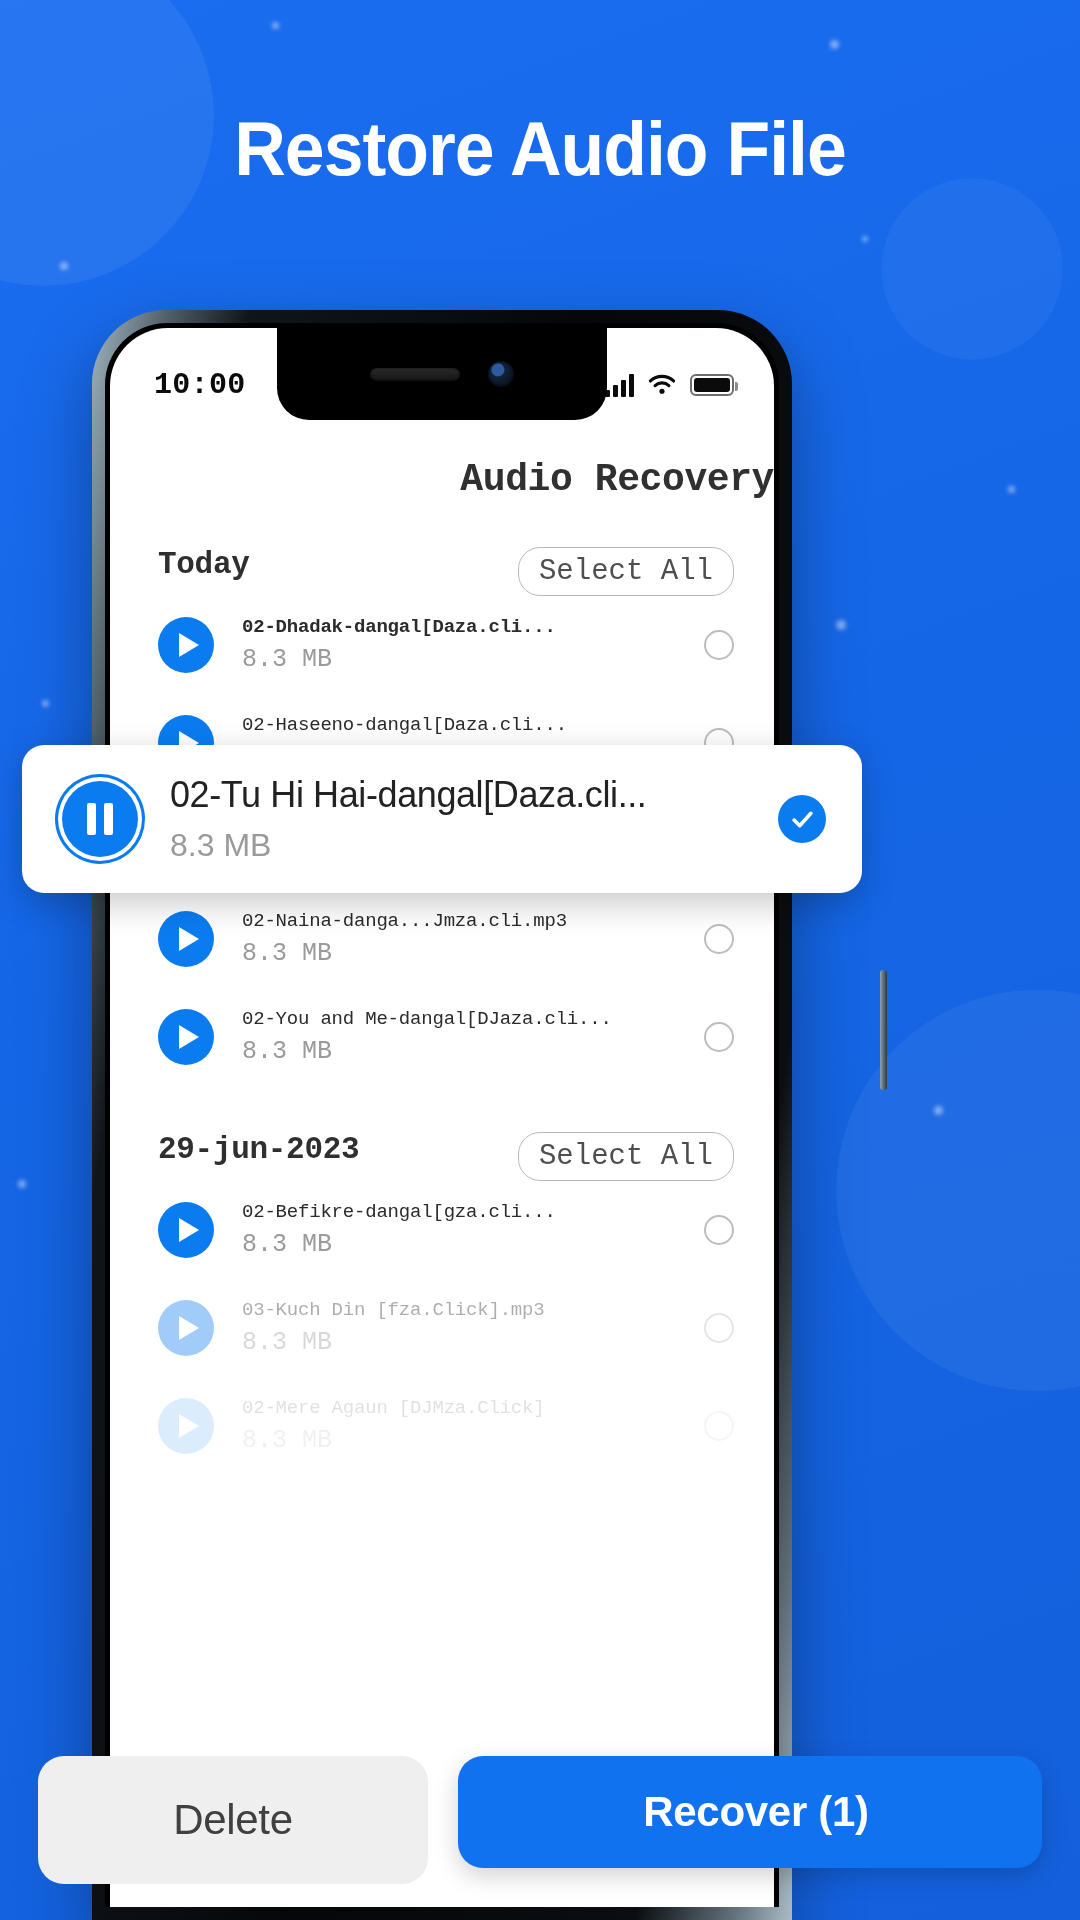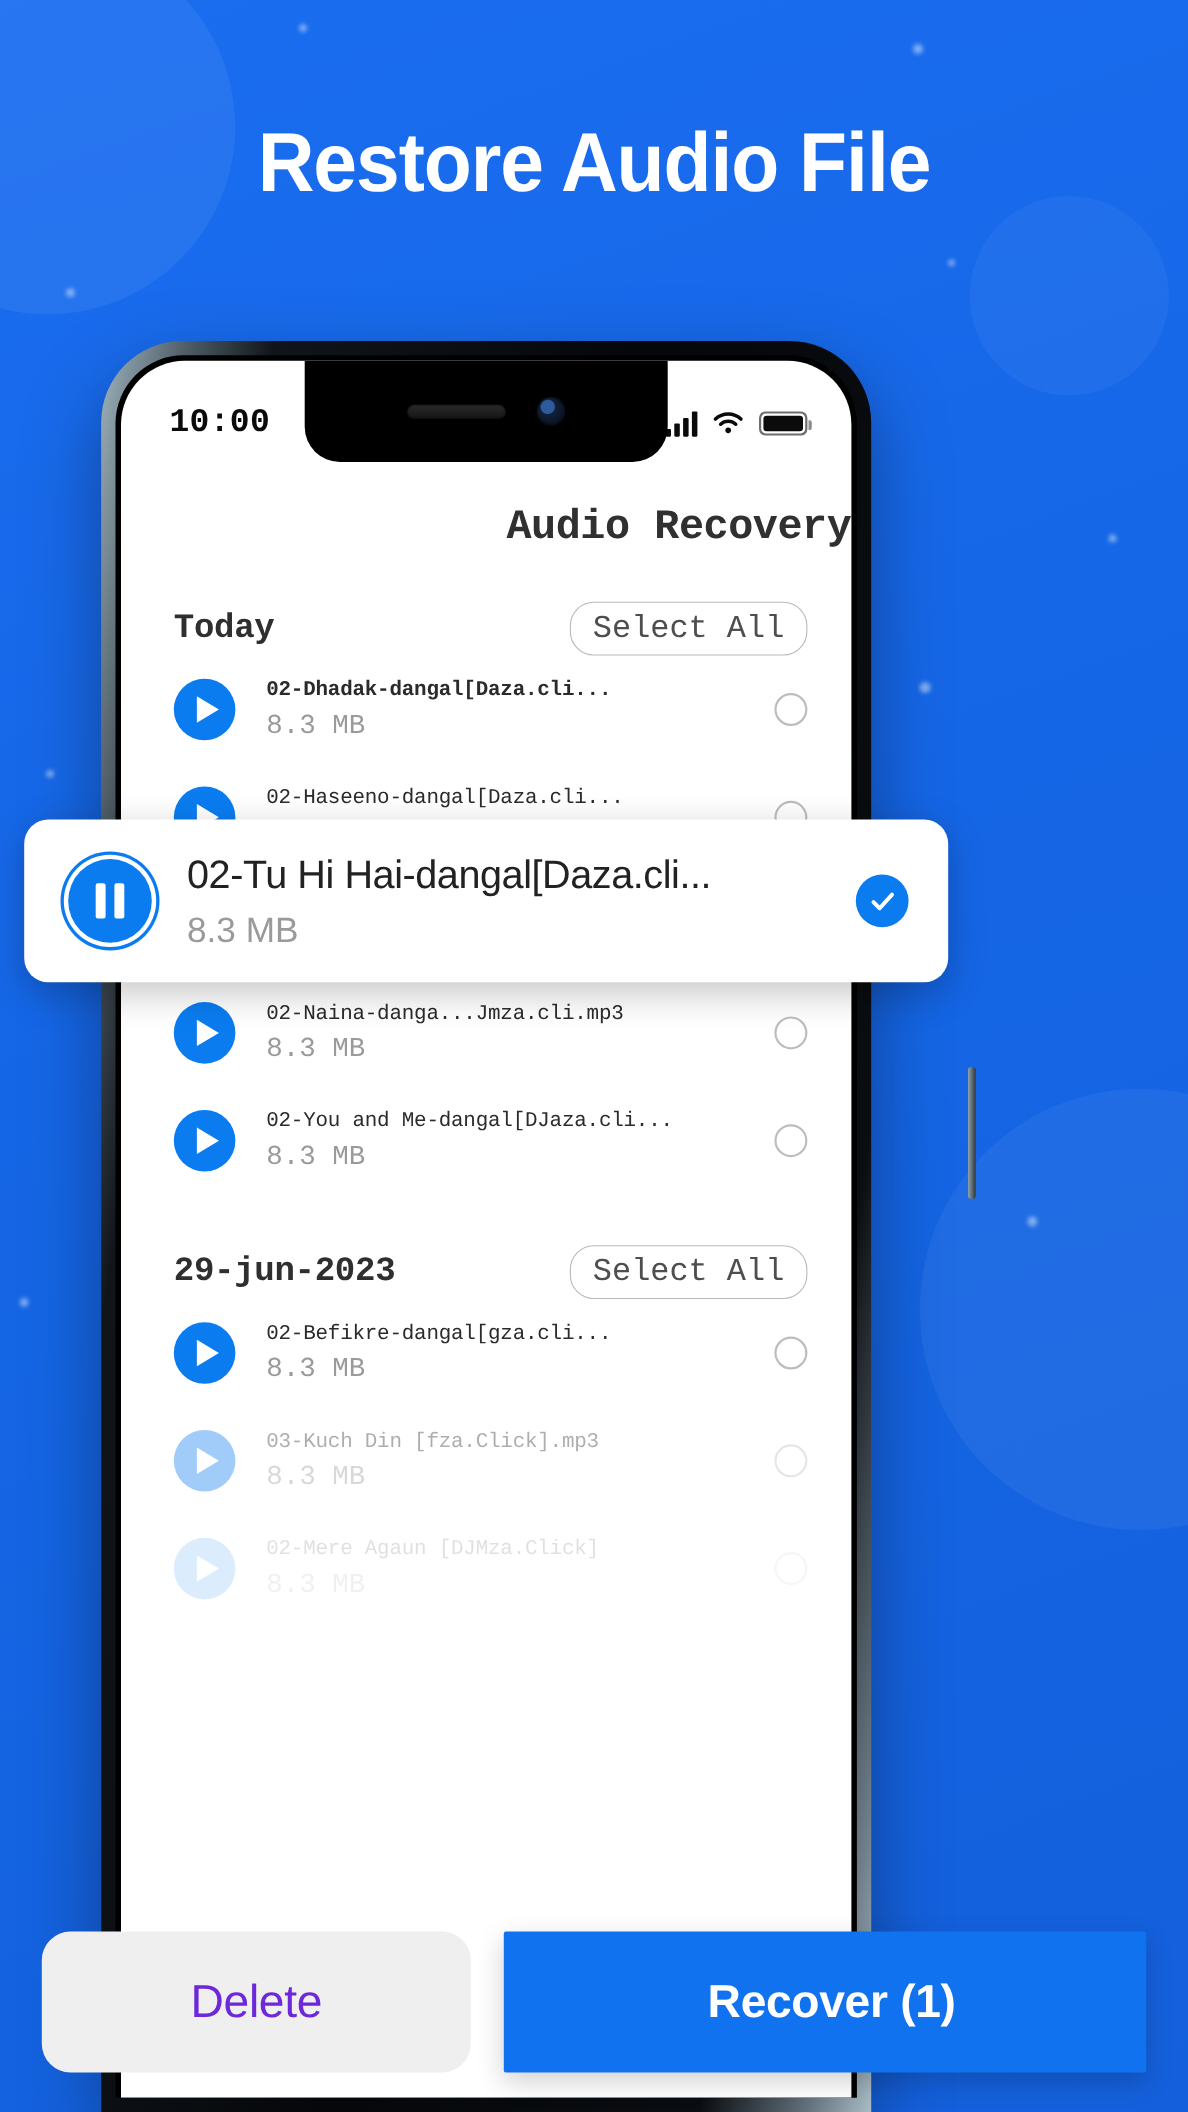--- a/index.html
+++ b/index.html
@@ -110,21 +110,21 @@
   }
   .battery span { display:block; height:100%; width:100%; background:#0B0B0B; border-radius:3px; }
 
   
   .app { position:absolute; top:92px; left:0; width:100%; bottom:0; }
   .app-title {
     font-size:38px; font-weight:bold; color:#303030;
     padding:38px 0 0 42px; letter-spacing:-0.4px;text-align:right;
   }
   .section-head {
-    display:flex; align-items:center; justify-content:space-between;
+    display:flex; align-items:flex-start; justify-content:space-between;
     padding:46px 40px 0 48px;
   }
   .section-title { font-size:31px; font-weight:bold; color:#2F2F2F; letter-spacing:-0.3px; }
   .select-all {
     border:1.6px solid #B9B9B9; border-radius:22px;
     padding:7px 20px; font-size:29px; color:#4E4E4E; background:#fff;
   }
 
   .row {
     display:flex; align-items:center;
@@ -186,26 +186,26 @@
   }
   .hc-check svg { width:27px; height:27px; }
 
   
   .actions {
     position:absolute; left:38px; bottom:36px;
     width:1004px; display:flex; gap:30px; z-index:50;
   }
   .btn-delete {
     flex:0 0 390px; height:128px; border-radius:26px;
-    background:#EFEFEF; color:#6d28d9;
+    background:#EFEFEF; color:#404040;
     font-size:42px; display:flex; align-items:center; justify-content:center;
     letter-spacing:-0.3px;
   }
   .btn-recover {
-    flex:1; height:128px; border-radius:2px;
+    flex:1; height:112px; border-radius:25px;
     background:#1172EF; color:#fff; font-weight:bold;
     font-size:42px; display:flex; align-items:center; justify-content:center;
     letter-spacing:-0.3px;
     box-shadow:0 8px 24px rgba(0,0,0,0.18);
     padding-left:12px;
   }
 </style>
 </head>
 <body>
 

